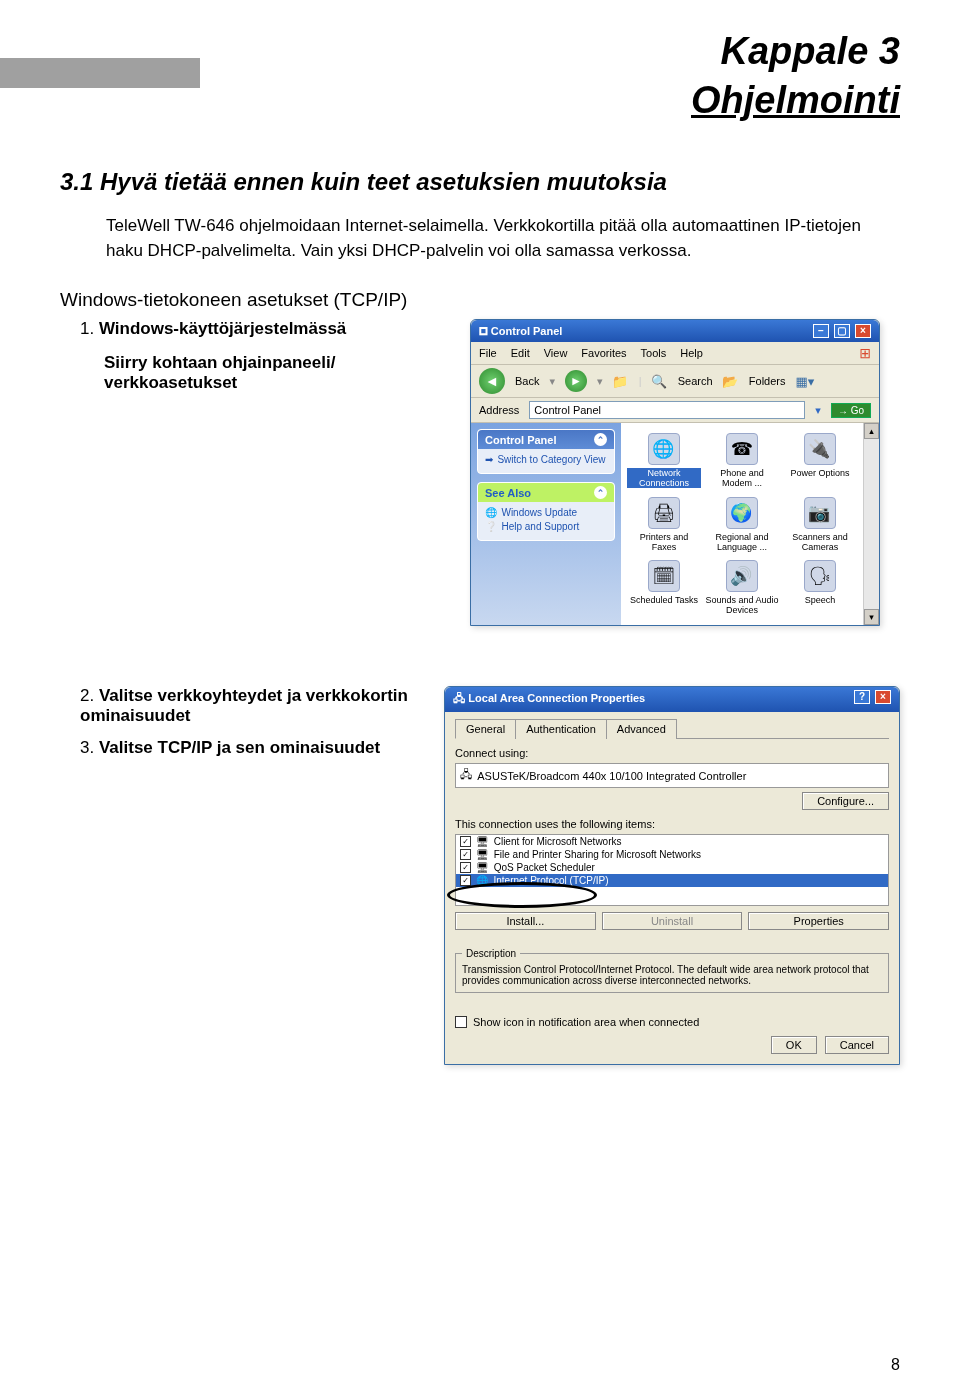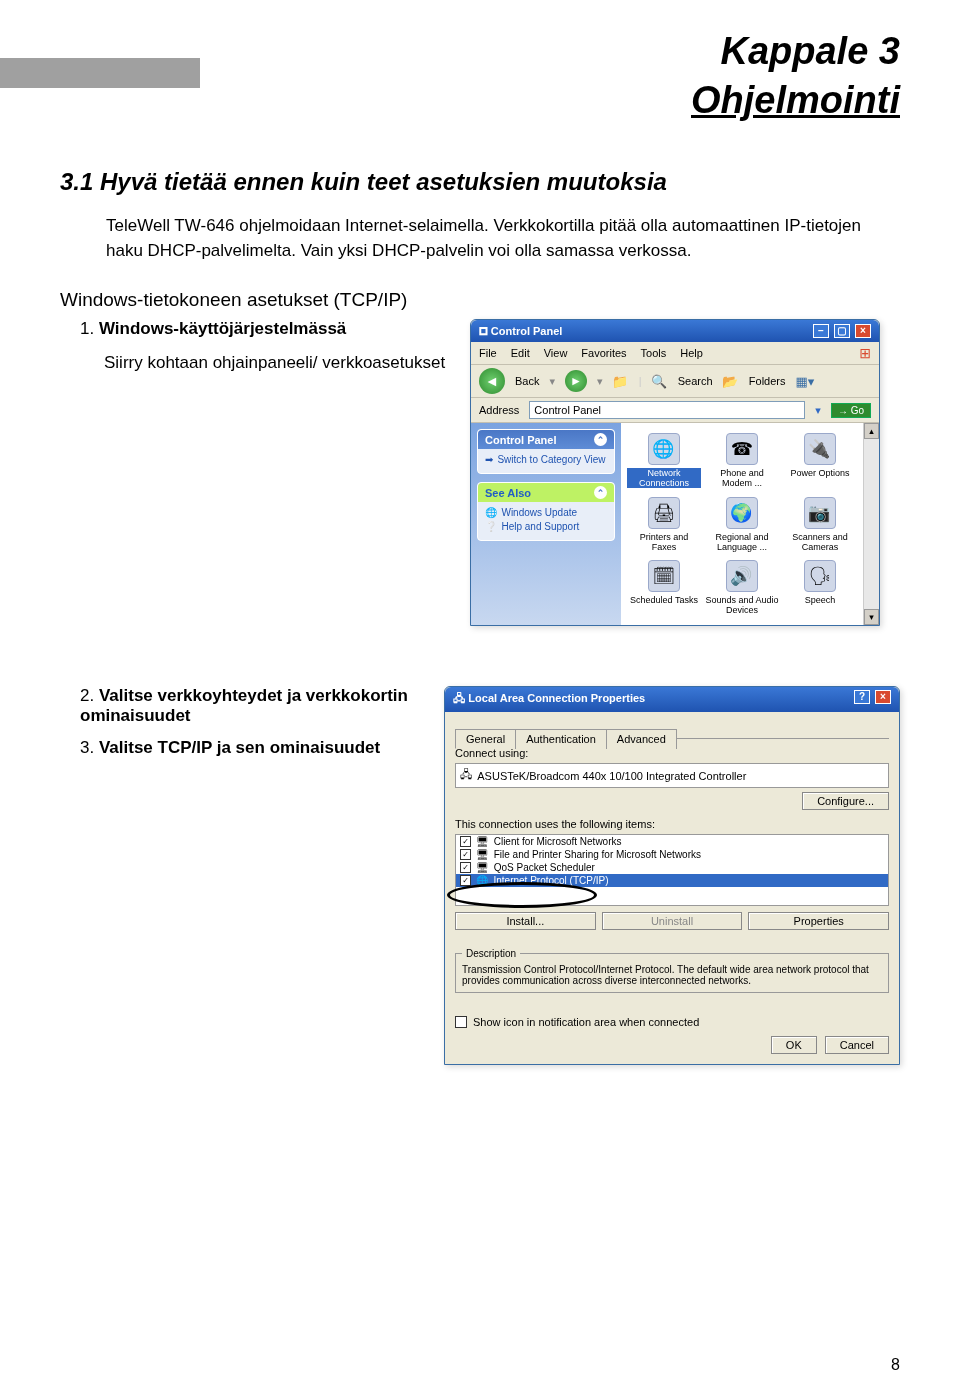--- a/index.html
+++ b/index.html
@@ -59,20 +59,21 @@
     margin: 8px 60px 0 80px;
   }
   .step-text {
     width: 380px;
     font-size: 17px;
   }
   .step-text .bold { font-weight: bold; }
   .step-sub {
     margin: 14px 0 0 24px;
     font-size: 17px;
+    font-weight: bold;
   }
   .step-img {
     margin-left: 10px;
   }
   
   .cp-window {
     width: 410px;
     border: 1px solid #3a6ea5;
     border-radius: 6px 6px 0 0;
     font-size: 11px;
@@ -252,21 +253,21 @@
     border-bottom: 1px solid #999;
     margin-bottom: 8px;
   }
   .tab {
     padding: 3px 10px;
     border: 1px solid #999;
     border-bottom: none;
     background: #ece9d8;
     margin-right: -1px;
     position: relative;
-    top: 11px;
+    top: 1px;
   }
   .tab.active {
     background: #ece9d8;
     border-bottom: 1px solid #ece9d8;
     font-weight: normal;
   }
   .field-row { display: flex; align-items: center; gap: 6px; margin: 4px 0; }
   .adapter-box {
     flex: 1;
     border: 1px solid #999;

